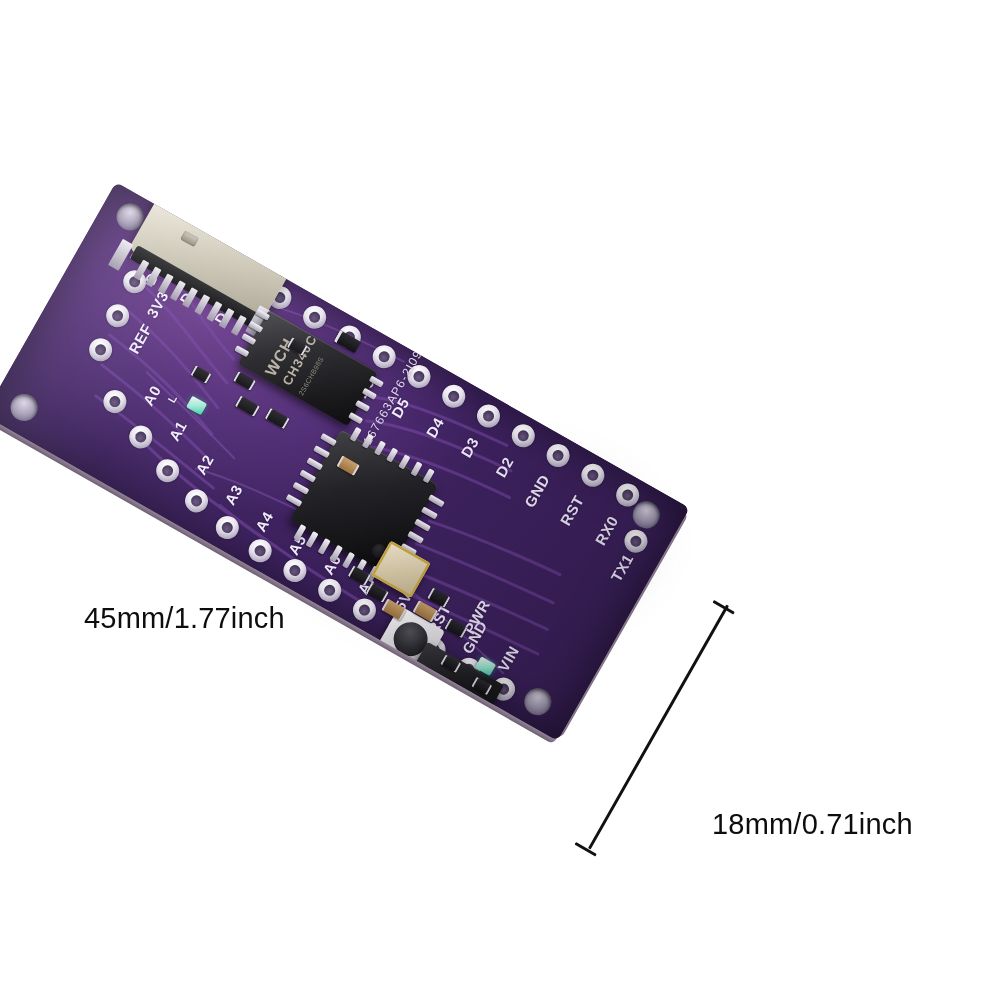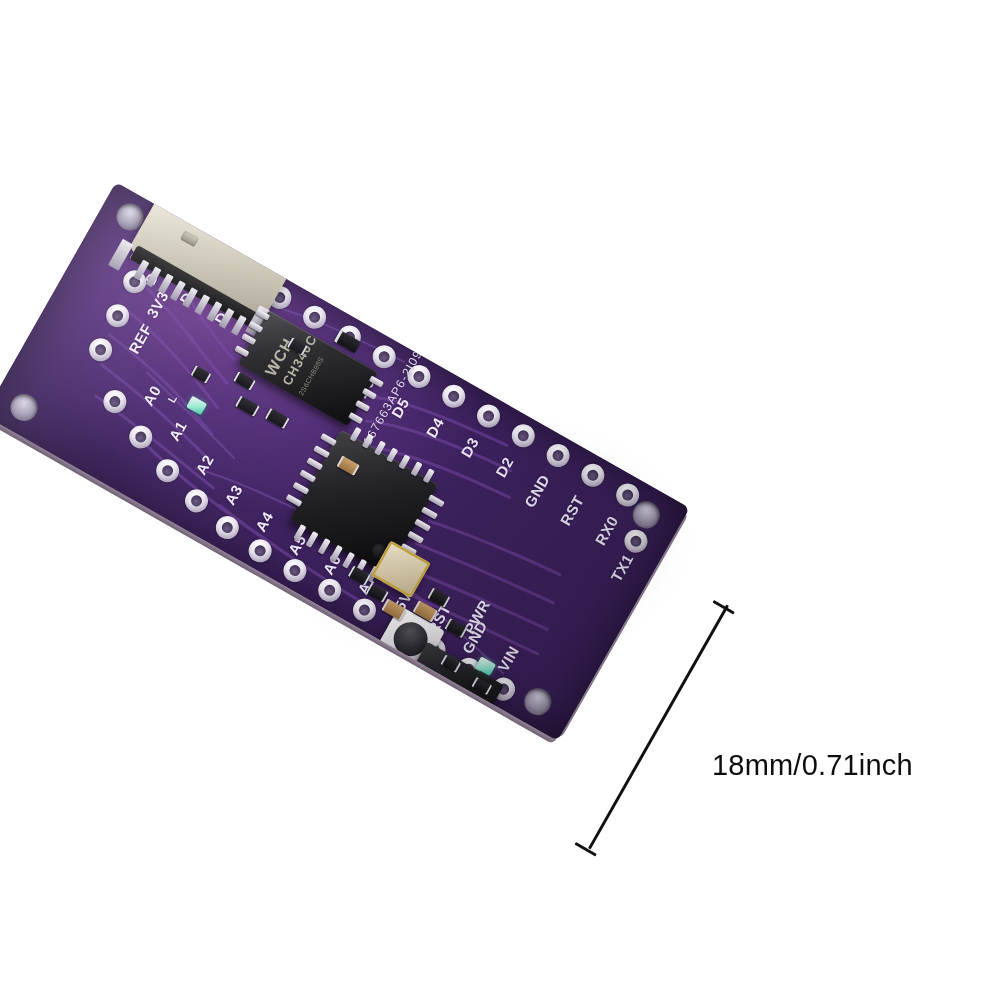--- a/index.html
+++ b/index.html
@@ -5,21 +5,21 @@
   html,body{margin:0;padding:0;background:#ffffff;}
   body{width:1000px;height:1000px;position:relative;overflow:hidden;
        font-family:"Liberation Sans",sans-serif;}
 
   #stage{position:absolute;inset:0;background:#ffffff;}
 
   
   .dimlabel{position:absolute;color:#0d0d0d;font-size:29px;letter-spacing:.2px;
             white-space:nowrap;font-family:"Liberation Sans",sans-serif;}
   #dim-len-label{left:84px;top:602px;}
-  #dim-wid-label{left:712px;top:749px;}
+  #dim-wid-label{left:712px;top:808px;}
   .dimline{position:absolute;background:#111;transform-origin:0 0;border-radius:1px;}
 
   
   #board-wrap{position:absolute;left:116px;top:182px;width:700px;height:560px;}
   #board-rot{position:absolute;left:0;top:0;width:660px;height:268px;
              transform:rotate(29.6deg);transform-origin:0 0;}
 
   
   .pcb{position:absolute;left:0;top:0;width:660px;height:268px;border-radius:7px;
        background:
@@ -112,20 +112,21 @@
 </head>
 <body>
 
 <div id="stage">
 
   <div id="board-shadow"></div>
 
   <div class="dimline" style="left:100px;top:318px;width:520px;height:3px;transform:rotate(29.6deg);"></div>
   <div class="dimline" style="left:96px;top:306px;width:26px;height:3px;transform:rotate(-50deg);"></div>
   <div class="dimline" style="left:546px;top:566px;width:26px;height:3px;transform:rotate(-50deg);"></div>
+  <div class="dimlabel" id="dim-len-label">45mm/1.77inch</div>
 
   <div class="dimline" style="left:588px;top:848px;width:280px;height:3px;transform:rotate(-60.4deg);"></div>
   <div class="dimline" style="left:576px;top:842px;width:24px;height:3px;transform:rotate(30deg);"></div>
   <div class="dimline" style="left:714px;top:600px;width:24px;height:3px;transform:rotate(30deg);"></div>
   <div class="dimlabel" id="dim-wid-label">18mm/0.71inch</div>
 
   <div id="board-wrap">
     <div id="board-rot">
 
       <div class="pcb-edge"></div>

